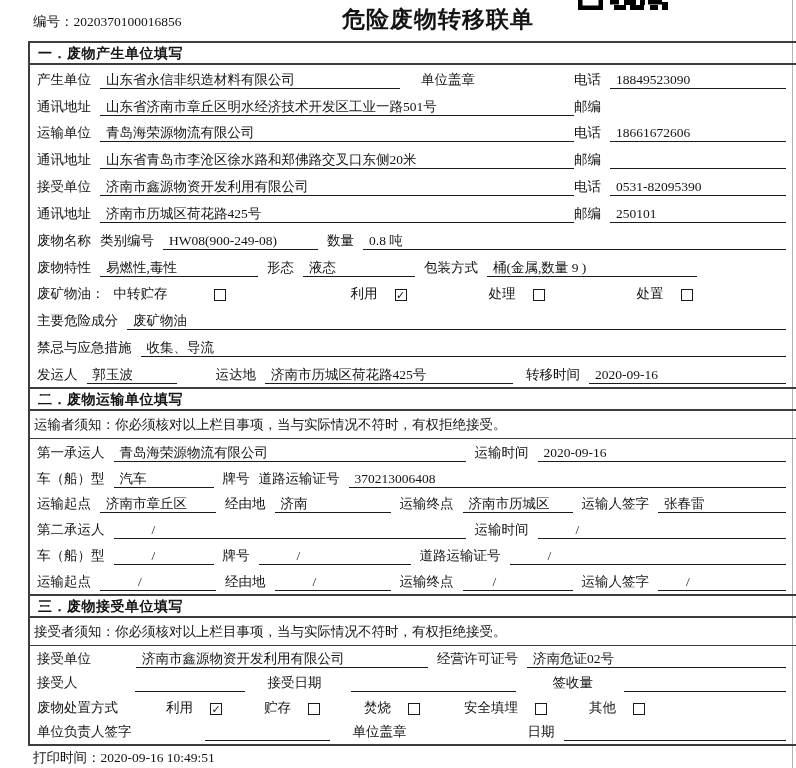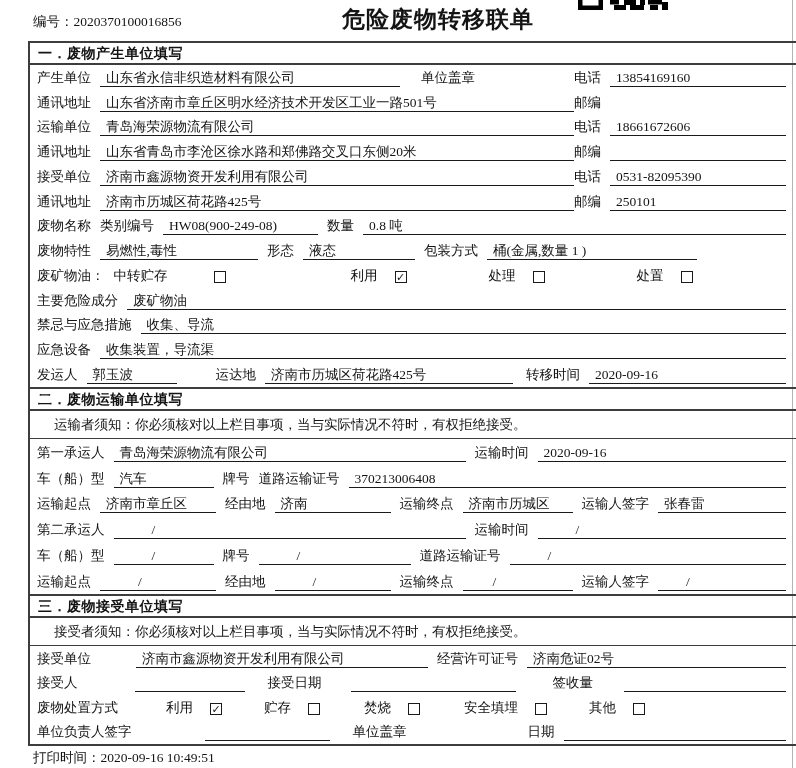--- a/index.html
+++ b/index.html
@@ -24,21 +24,21 @@
   }
   .sec-h {
     height:22px; flex:0 0 auto; display:flex; align-items:center;
     padding:1px 8px 0 8px; border-bottom:2px solid #3d3d3d;
     font-family:"Liberation Sans","DejaVu Sans",sans-serif;
     font-weight:bold; font-size:14px; letter-spacing:0.5px;
   }
   .sec-h.mid { border-top:2px solid #3d3d3d; height:24px; }
   .notice {
     height:28px; flex:0 0 auto; display:flex; align-items:center;
-    padding:0 24px; border-bottom:1px solid #3d3d3d;
+    padding:0 4px; border-bottom:1px solid #3d3d3d;
   }
   .body { display:flex; flex-direction:column; }
   .s1b { height:322px; }
   .s2b { height:155px; }
   .s3b { flex:1; }
   .row {
     flex:1; display:flex; align-items:flex-end;
     padding:0 10px 3px 7px; white-space:nowrap;
   }
   .main { flex:1; display:flex; align-items:flex-end; min-width:0; }
@@ -87,21 +87,21 @@
   <div class="body s1b">
 
     <div class="row">
       <span class="main">
         <span class="lbl">产生单位</span>
         <span class="u" style="width:300px">山东省永信非织造材料有限公司</span>
         <span class="lbl" style="margin-left:12px">单位盖章</span>
       </span>
       <span class="rcol">
         <span class="lbl">电话</span>
-        <span class="u grow">13854169160</span>
+        <span class="u grow">18849523090</span>
       </span>
     </div>
 
     <div class="row">
       <span class="main">
         <span class="lbl">通讯地址</span>
         <span class="u grow">山东省济南市章丘区明水经济技术开发区工业一路501号</span>
       </span>
       <span class="rcol">
         <span class="lbl">邮编</span>
@@ -159,21 +159,21 @@
       <span class="lbl">数量</span>
       <span class="u grow">0.8 吨</span>
     </div>
 
     <div class="row">
       <span class="lbl">废物特性</span>
       <span class="u" style="width:158px">易燃性,毒性</span>
       <span class="lbl">形态</span>
       <span class="u" style="width:112px">液态</span>
       <span class="lbl">包装方式</span>
-      <span class="u" style="width:210px">桶(金属,数量 1 )</span>
+      <span class="u" style="width:210px">桶(金属,数量 9 )</span>
     </div>
 
     <div class="row">
       <span class="lbl">废矿物油：</span>
       <span class="lbl">中转贮存</span>
       <span class="cb" style="margin-left:37px"></span>
       <span class="lbl" style="margin-left:125px">利用</span>
       <span class="cb">
           <span>✓</span>
         </span>
@@ -186,24 +186,20 @@
     <div class="row">
       <span class="lbl">主要危险成分</span>
       <span class="u grow">废矿物油</span>
     </div>
 
     <div class="row">
       <span class="lbl">禁忌与应急措施</span>
       <span class="u grow">收集、导流</span>
     </div>
 
-    <div class="row">
-      <span class="lbl">应急设备</span>
-      <span class="u grow">收集装置，导流渠</span>
-    </div>
 
     <div class="row">
       <span class="lbl">发运人</span>
       <span class="u" style="width:90px">郭玉波</span>
       <span class="lbl" style="margin-left:30px">运达地</span>
       <span class="u" style="width:248px">济南市历城区荷花路425号</span>
       <span class="lbl" style="margin-left:4px">转移时间</span>
       <span class="u grow">2020-09-16</span>
     </div>
   </div>

